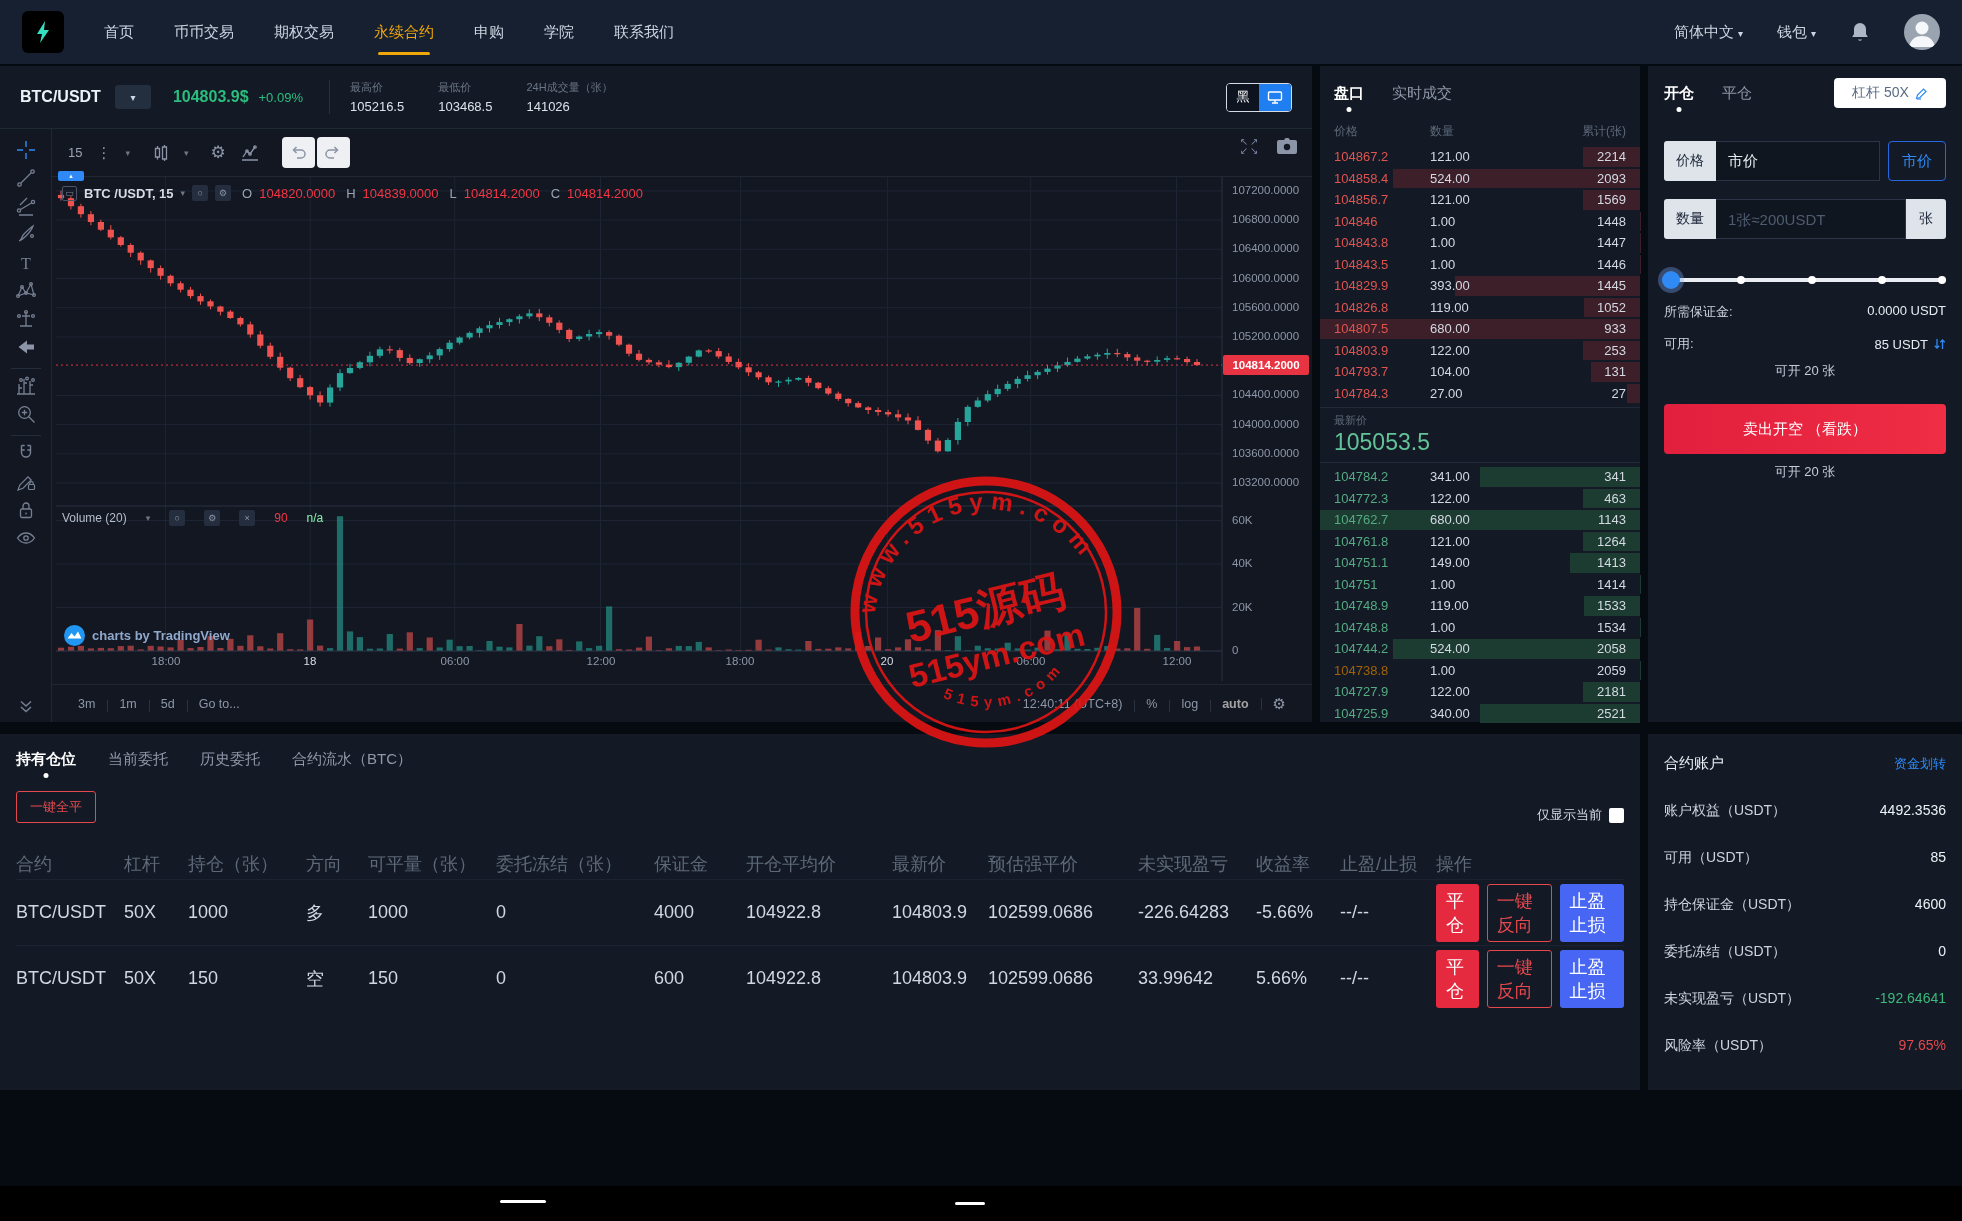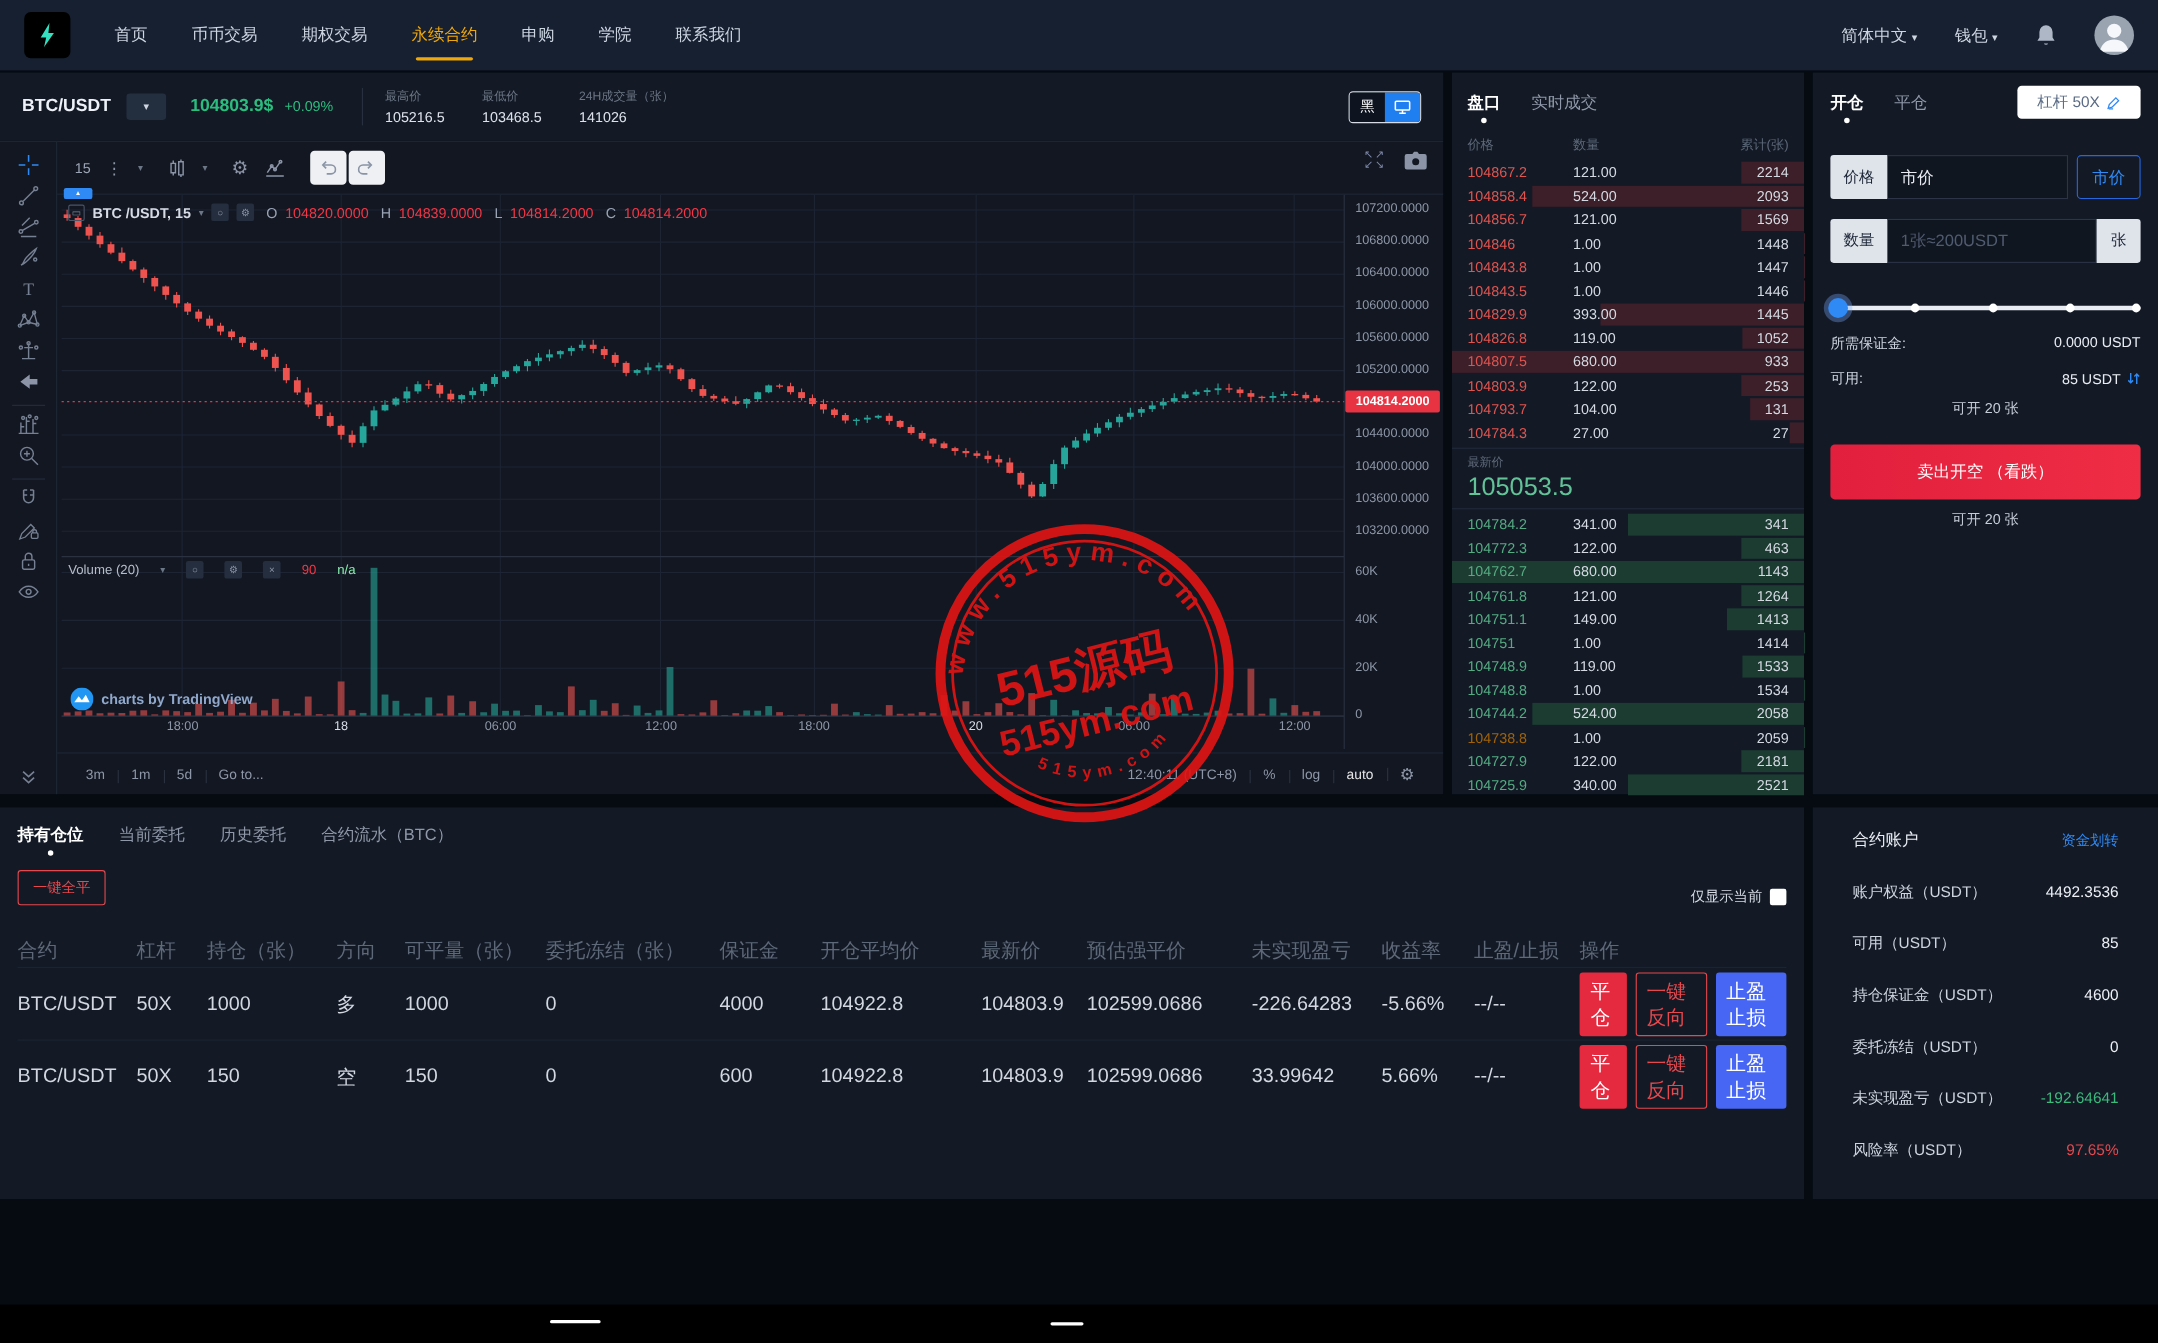--- a/index.html
+++ b/index.html
@@ -60,21 +60,21 @@
 .ylab{position:absolute;font-size:11.5px;color:#8d97a8;left:1232px}
 .vollab{position:absolute;font-size:11.5px;color:#8d97a8;left:1232px}
 .xlab{position:absolute;top:526px;font-size:11.5px;color:#8d97a8;width:60px;text-align:center}
 .xlab.major{color:#d7dde8}
 .pricetag{position:absolute;left:1223px;width:86px;height:20px;background:#e73342;color:#fff;font-size:11.5px;font-weight:bold;display:flex;align-items:center;justify-content:center;border-radius:2px;z-index:4}
 
 .cbottom{position:absolute;left:52px;right:0;bottom:0;height:38px;border-top:1px solid #1f2735;display:flex;align-items:center;font-size:12.5px;color:#8d97a8;padding:0 14px}
 .cb-item{padding:0 12px;cursor:pointer;position:relative}
 .cb-item + .cb-item::before{content:'';position:absolute;left:0;top:3px;height:12px;width:1px;background:#2a3240}
 .cb-right{margin-left:auto;display:flex;align-items:center}
-.cb-right .cb-item.blue{color:#e5e5e5;font-weight:normal}
+.cb-right .cb-item.blue{color:#a3a3a3;font-weight:bold}
 
 .col2{width:320px;background:#131a26;height:656px;display:flex;flex-direction:column}
 .ob-tabs{display:flex;gap:28px;padding:18px 14px 10px;font-size:15px}
 .tab{color:#8f98a8;cursor:pointer;position:relative}
 .tab.active{color:#fff;font-weight:bold}
 .tab.active::after{content:'';position:absolute;left:50%;transform:translateX(-50%);bottom:-9px;width:5px;height:5px;border-radius:50%;background:#fff}
 .ob-head{display:grid;grid-template-columns:96px 1fr 86px;padding:10px 14px 6px;font-size:12px;color:#5d6878}
 .ob-head span:last-child{text-align:right}
 .ob-rows{padding:0 0}
 .ob-row{position:relative;display:grid;grid-template-columns:96px 1fr 86px;align-items:center;height:21.5px;padding:0 14px;font-size:13px;cursor:pointer}
@@ -113,21 +113,21 @@
 .onlycur{position:absolute;right:16px;top:72px;display:flex;align-items:center;gap:7px;font-size:13px;color:#d6dbe4}
 .cbx{width:15px;height:15px;background:#fff;border-radius:2px;cursor:pointer}
 .ptable{margin-top:26px;font-size:18px}
 .prow{display:grid;grid-template-columns:108px 64px 118px 62px 128px 158px 92px 146px 96px 150px 118px 84px 96px 1fr;align-items:center}
 .phead{color:#5d6878;height:30px}
 .pdata{height:66px;border-top:1px solid #1b2330;color:#d2d7e0}
 .actions{display:flex;gap:8px}
 .btn-close{background:#e5293f;color:#fff;padding:5px 10px;border-radius:3px;cursor:pointer}
 .btn-rev{border:1px solid #e5484d;color:#e5484d;padding:4px 9px;border-radius:3px;cursor:pointer}
 .btn-tpsl{background:#4766f4;color:#fff;padding:5px 9px;border-radius:3px;cursor:pointer}
-.account{flex:1;background:#131a26;height:356px;padding:20px 36px}
+.account{flex:1;background:#131a26;height:356px;padding:20px 16px}
 .ac-head{display:flex;justify-content:space-between;align-items:center}
 .ac-title{font-size:15px;color:#e8ecf2}
 .ac-transfer{font-size:13px;color:#2f8af5;cursor:pointer}
 .ac-row{display:flex;justify-content:space-between;font-size:14px;margin-top:29px;color:#cfd5df}
 .ac-row .v{color:#eef1f6}
 .ac-row .v.green{color:#3cba7c}
 .ac-row .v.red{color:#e5484d}
 
 .spacer{height:96px}
 .footer{height:35px;background:#000;position:relative}

